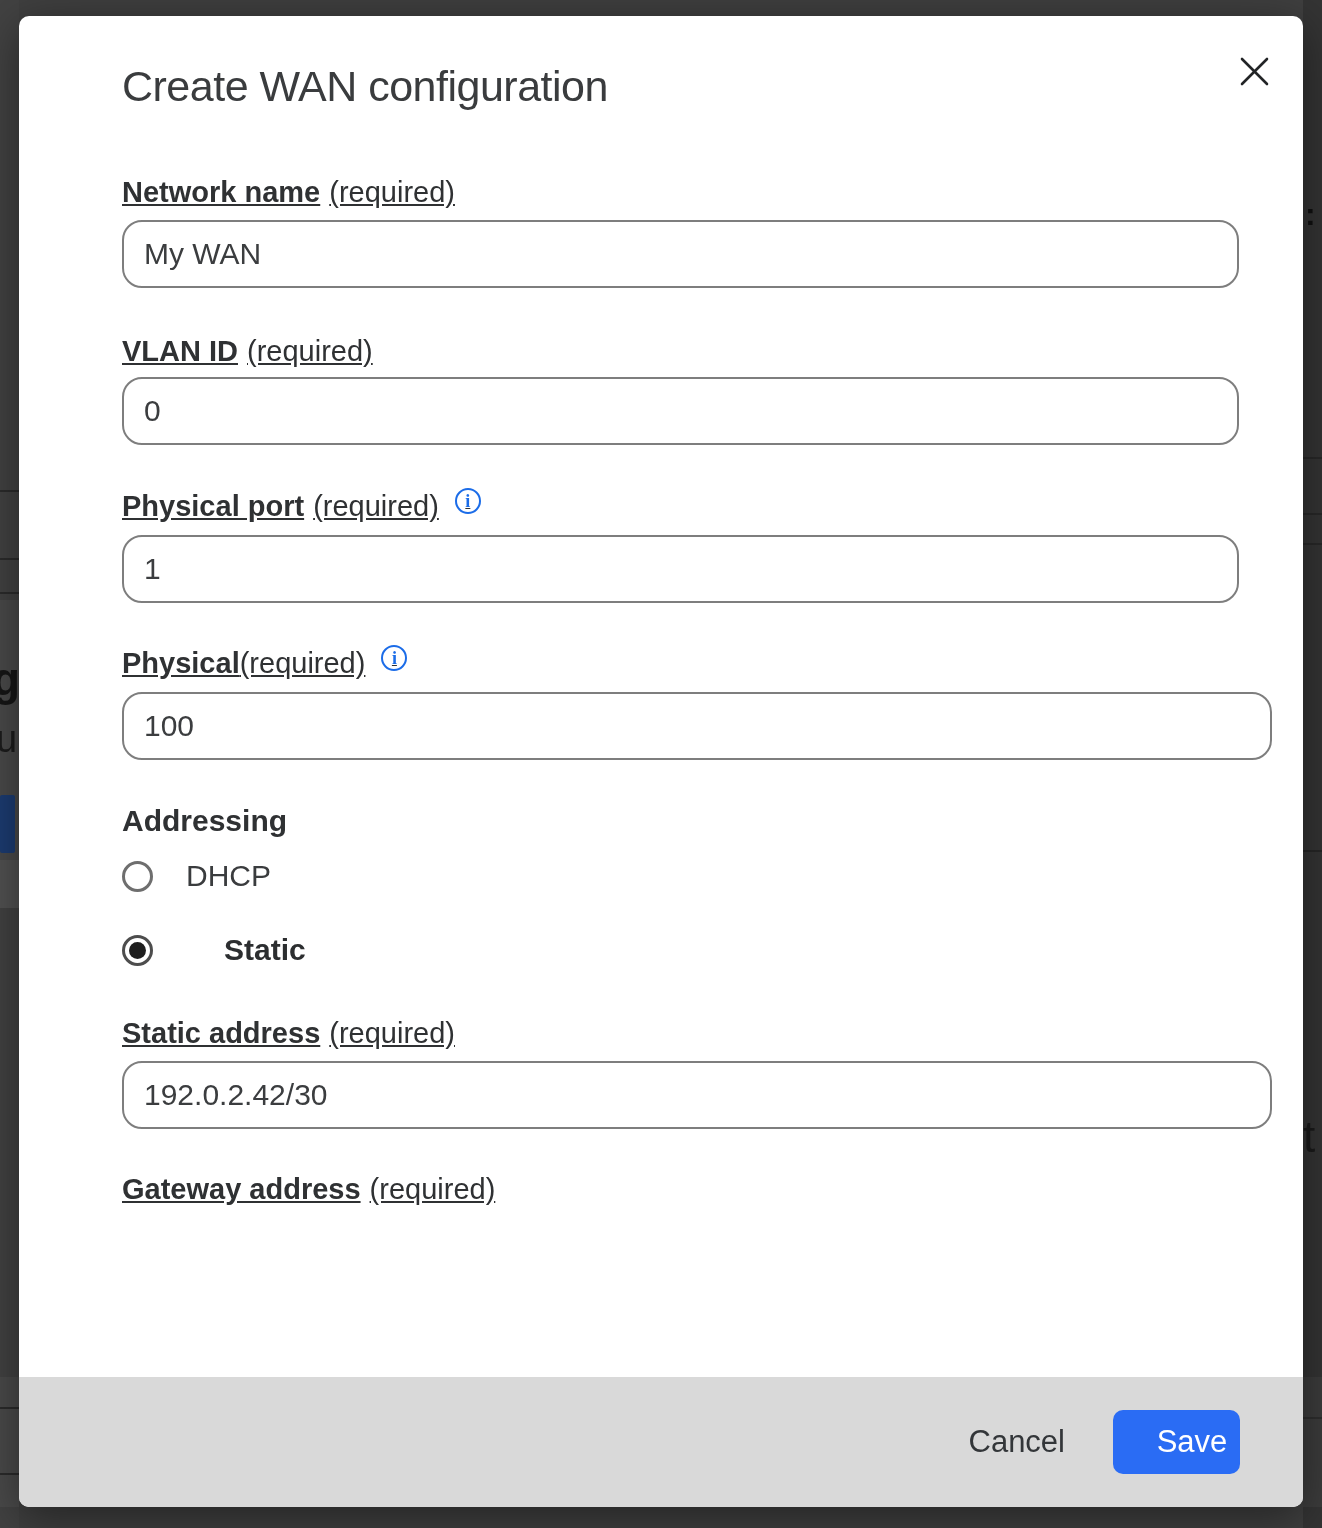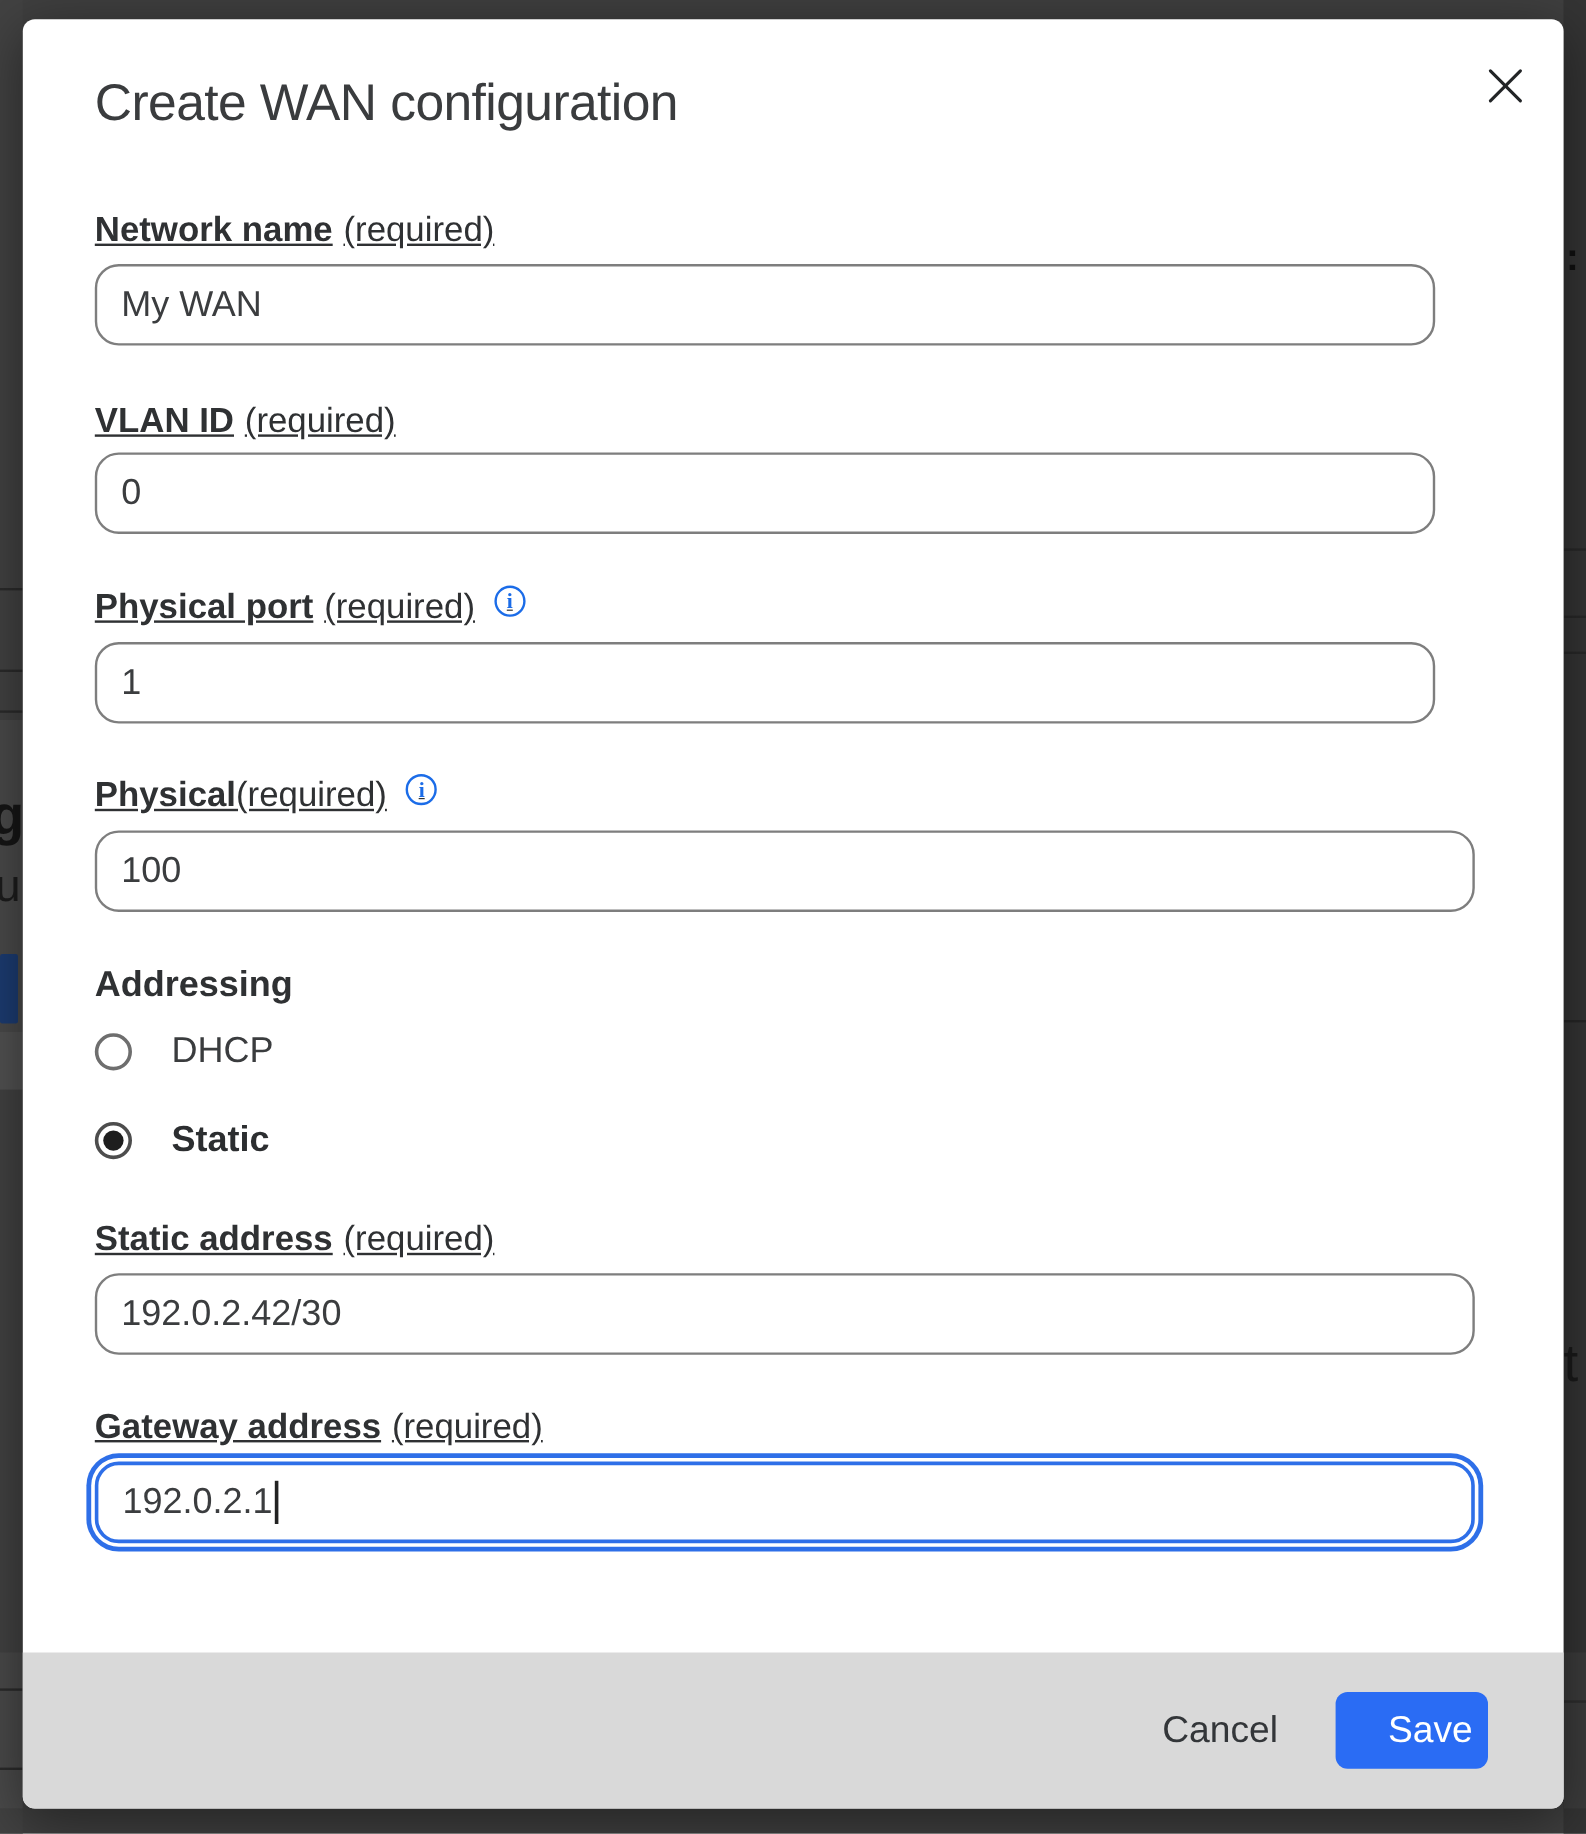--- a/index.html
+++ b/index.html
@@ -15,21 +15,21 @@
   .rem-line{position:absolute;left:0;width:100%;height:2px;background:#2b2b2b;}
   .rem-band{position:absolute;left:0;width:100%;}
   .rem-text{position:absolute;color:#161616;font-weight:700;white-space:nowrap;}
   .rem-blue{position:absolute;left:0;width:15px;height:58px;background:#1c3c72;border-radius:2px;}
   
   .modal{
     position:absolute;left:19px;top:16px;width:1284px;height:1491px;
     background:#ffffff;border-radius:10px;
     box-shadow:0 10px 46px rgba(0,0,0,0.45);
   }
-  .modal-body{padding-left:60px;padding-right:46px;}
+  .modal-body{padding-left:103px;padding-right:46px;}
   .dialog-title{
     margin:44px 0 0 0;font-size:43px;font-weight:400;color:#3a3c3e;
     letter-spacing:-0.5px;line-height:52px;
   }
   .close-btn{
     position:absolute;top:32px;right:26px;width:46px;height:46px;
     background:none;border:none;cursor:pointer;display:flex;align-items:center;justify-content:center;padding:0;
   }
   
   .field-label{font-size:29px;line-height:36px;color:#2f3133;display:flex;align-items:flex-start;text-decoration:underline;}
@@ -53,21 +53,21 @@
     border:3px solid #2e6fe8;
     box-shadow:0 0 0 3px #ffffff,0 0 0 7px #2e6fe8;
   }
   .caret{display:inline-block;width:3px;height:36px;background:#222;margin-left:2px;}
   .mt-title-gap{margin-top:62px;}
   .mt-label{margin-top:43px;}
   .mt-input{margin-top:10px;}
   
   .section-heading{margin-top:42px;font-size:30px;line-height:38px;font-weight:700;color:#2f3133;}
   .radio-row{display:flex;align-items:center;margin-top:20px;height:32px;cursor:pointer;}
-  .radio-row + .radio-row{margin-top:42px;}
+  .radio-row + .radio-row{margin-top:42px;gap:38px;}
   .radio{
     box-sizing:border-box;width:31px;height:31px;border-radius:50%;
     border:3px solid #6e6e6e;background:#fff;flex:0 0 auto;
     display:flex;align-items:center;justify-content:center;
   }
   .radio.selected{border-color:#4d4d4d;}
   .radio.selected::after{content:"";width:17px;height:17px;border-radius:50%;background:#1e1e1e;}
   .radio-label{margin-left:33px;font-size:30px;color:#3a3c3e;}
   .radio-label.bold{font-weight:700;color:#2c2e30;}
   
@@ -175,23 +175,19 @@
       <span class="lbl-req">(required)</span>
     </div>
     <div class="input w-wide mt-input" role="textbox">
       <span>192.0.2.42/30</span>
     </div>
 
     <div class="field-label" style="margin-top:42px;">
       <span class="lbl-strong">Gateway address</span>
       <span class="lbl-req">(required)</span>
     </div>
-    <div class="input w-wide focused" role="textbox" style="margin-top:11px;">
-      <span>192.0.2.1</span>
-      <span class="caret"></span>
-    </div>
   </div>
 
   <div class="footer">
     <button class="cancel-btn">Cancel</button>
     <button class="save-btn">Save</button>
   </div>
 </div>
 
 </body></html>

